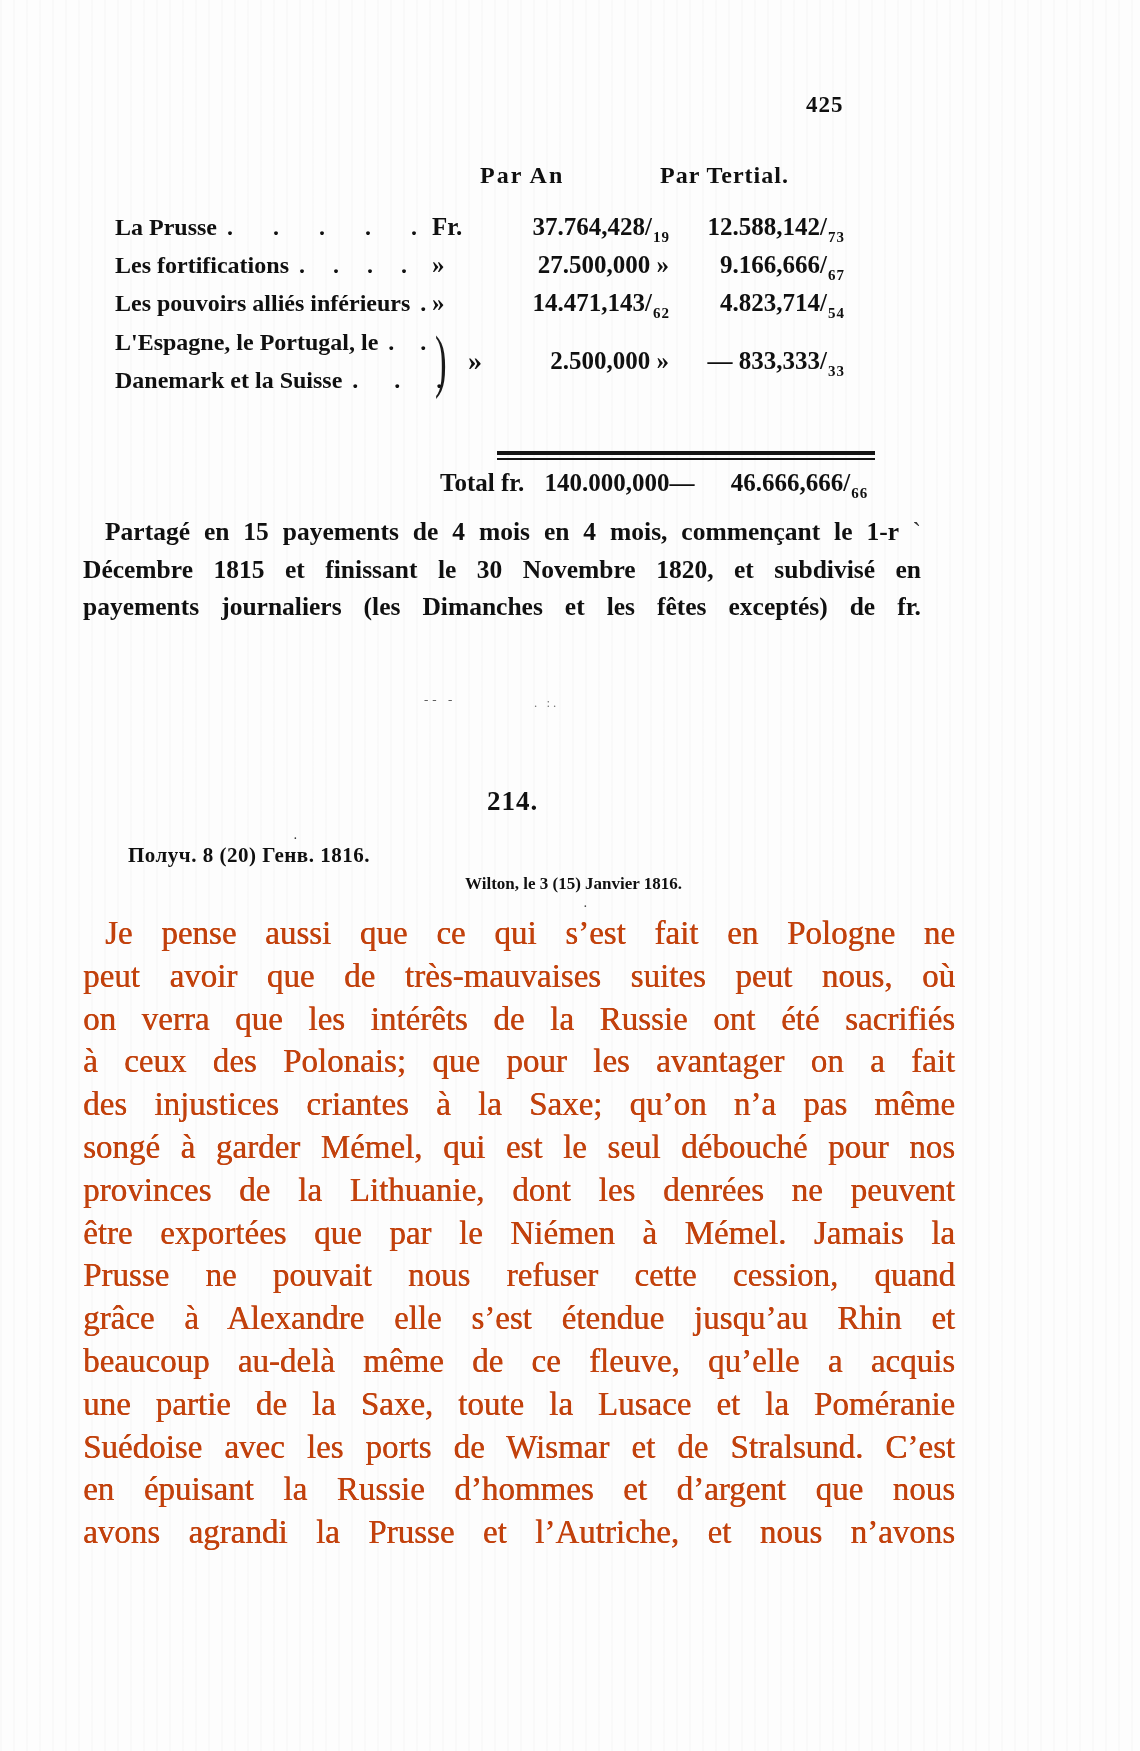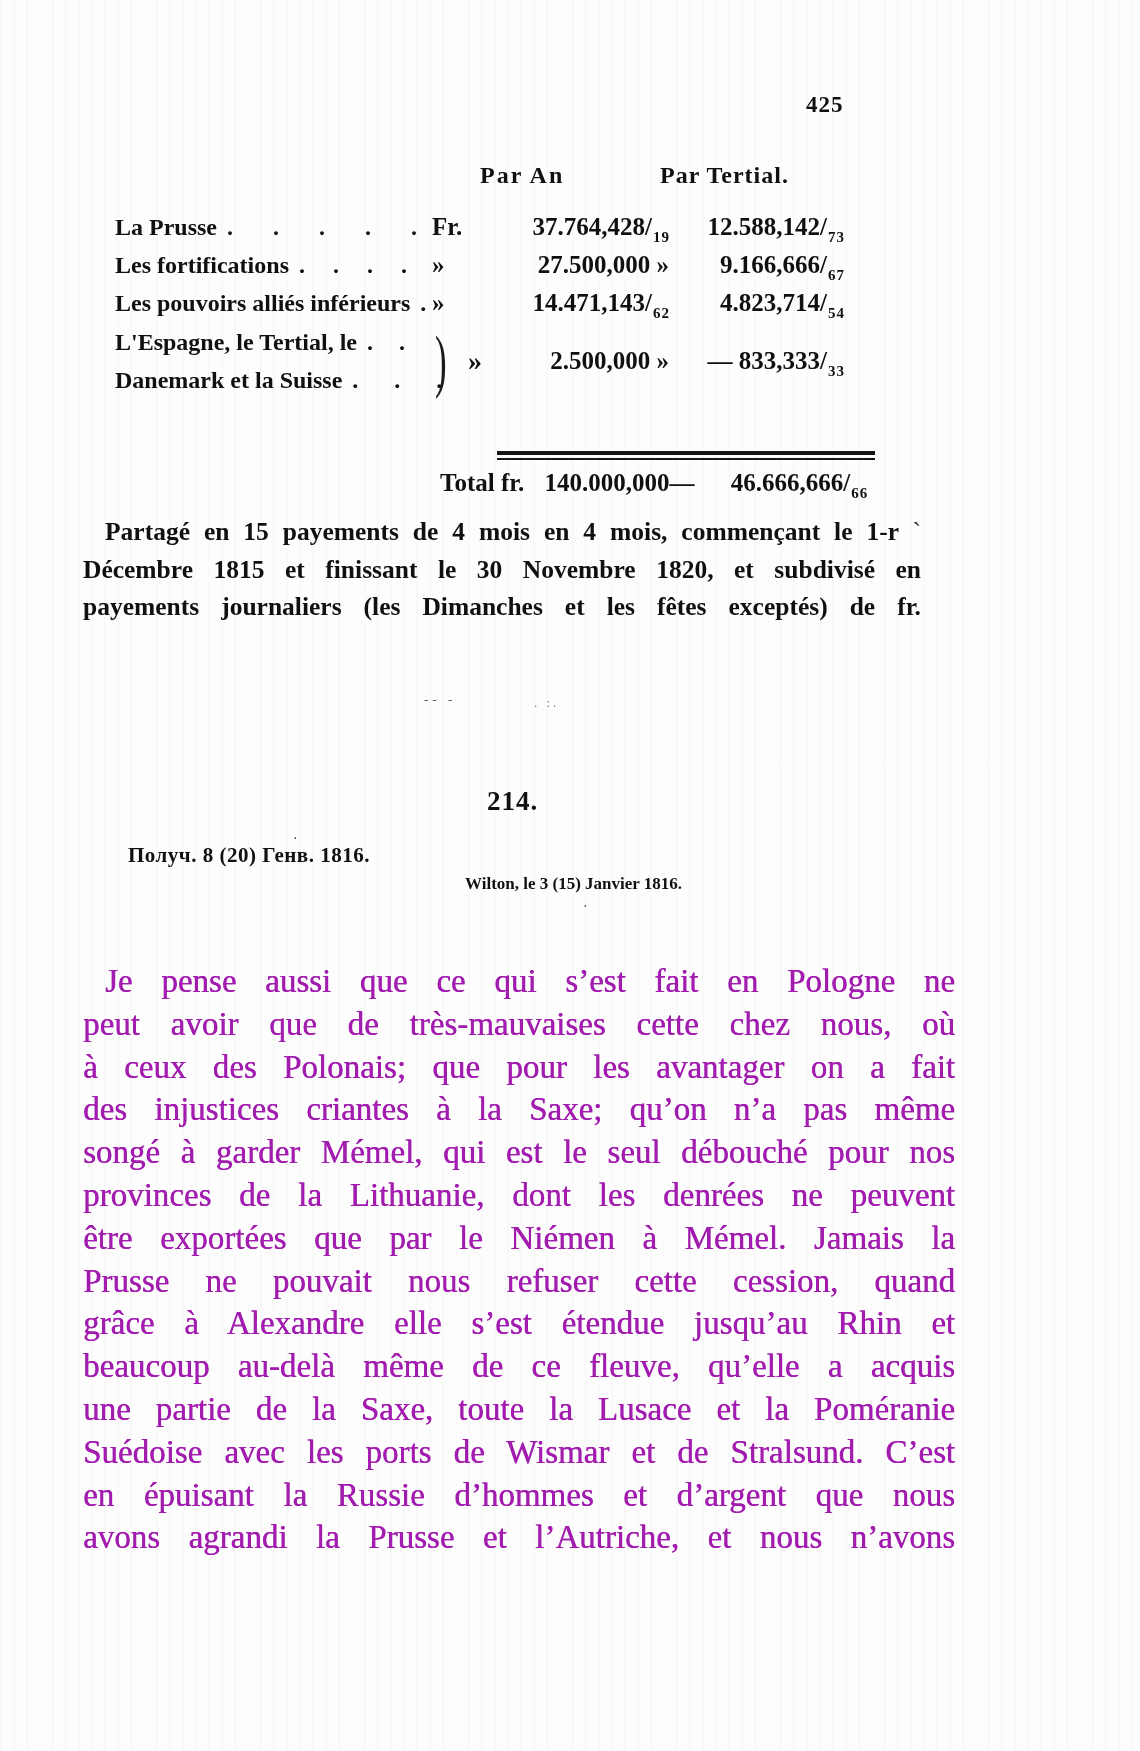--- a/index.html
+++ b/index.html
@@ -62,22 +62,22 @@
   .art2{position:absolute;left:534px;top:695px;font-size:13px;color:#777;letter-spacing:3px}
   .dotA{position:absolute;left:293px;top:831px;font-size:14px;color:#333}
   .dotB{position:absolute;left:583px;top:899px;font-size:14px;color:#444}
 
   
   .section{position:absolute;left:487px;top:786px;font-size:27px;font-weight:bold;letter-spacing:1px}
   .received{position:absolute;left:128px;top:843px;font-size:21px;font-weight:bold;letter-spacing:.5px}
   .dateline{position:absolute;left:465px;top:874px;font-size:17px;font-weight:bold}
 
   
-  .letter{position:absolute;left:83px;top:960px;width:872px;
-          font-size:33px;line-height:42.8px;color:#a21caf;
+  .letter{position:absolute;left:83px;top:912px;width:872px;
+          font-size:33px;line-height:42.8px;color:#c2410c;
           text-shadow:.45px 0 0 currentColor}
   .letter .ll{text-align:justify;text-align-last:justify}
   .letter .first{padding-left:22px}
 </style>
 </head>
 <body>
 
 <div class="texture"></div>
 
 <div class="pagenum">425</div>
@@ -105,21 +105,21 @@
 
     <div class="t-row">
       <div class="c-label"><span>Les pouvoirs alliés inférieurs</span><span class="dots">.</span></div>
       <div class="c-unit">»</div>
       <div class="c-an"><span>14.471,143/</span><span class="sub">62</span></div>
       <div class="c-tert"><span>4.823,714/</span><span class="sub">54</span></div>
     </div>
 
     <div class="t-row-double">
       <div class="r4-labels">
-        <div class="r4-line"><span>L'Espagne, le Tertial, le</span><span class="dots">. .</span></div>
+        <div class="r4-line"><span>L'Espagne, le Portugal, le</span><span class="dots">. .</span></div>
         <div class="r4-line"><span>Danemark et la Suisse</span><span class="dots">. . .</span></div>
       </div>
       <span class="r4-brace">)</span>
       <div class="c-unit r4u">»</div>
       <div class="c-an"><span>2.500,000 »</span><span class="sub"></span></div>
       <div class="c-tert"><span>— 833,333/</span><span class="sub">33</span></div>
     </div>
 
   </div>
 </div>
@@ -142,21 +142,22 @@
 <div class="art2">. :.</div>
 <div class="dotA">·</div>
 <div class="dotB">·</div>
 
 <div class="section">214.</div>
 <div class="received">Получ. 8 (20) Генв. 1816.</div>
 <div class="dateline">Wilton, le 3 (15) Janvier 1816.</div>
 
 <div class="letter">
   <div class="ll first">Je pense aussi que ce qui s’est fait en Pologne ne</div>
-  <div class="ll">peut avoir que de très-mauvaises cette chez nous, où</div>
+  <div class="ll">peut avoir que de très-mauvaises suites peut nous, où</div>
+  <div class="ll">on verra que les intérêts de la Russie ont été sacrifiés</div>
   <div class="ll">à ceux des Polonais; que pour les avantager on a fait</div>
   <div class="ll">des injustices criantes à la Saxe; qu’on n’a pas même</div>
   <div class="ll">songé à garder Mémel, qui est le seul débouché pour nos</div>
   <div class="ll">provinces de la Lithuanie, dont les denrées ne peuvent</div>
   <div class="ll">être exportées que par le Niémen à Mémel. Jamais la</div>
   <div class="ll">Prusse ne pouvait nous refuser cette cession, quand</div>
   <div class="ll">grâce à Alexandre elle s’est étendue jusqu’au Rhin et</div>
   <div class="ll">beaucoup au-delà même de ce fleuve, qu’elle a acquis</div>
   <div class="ll">une partie de la Saxe, toute la Lusace et la Poméranie</div>
   <div class="ll">Suédoise avec les ports de Wismar et de Stralsund. C’est</div>

